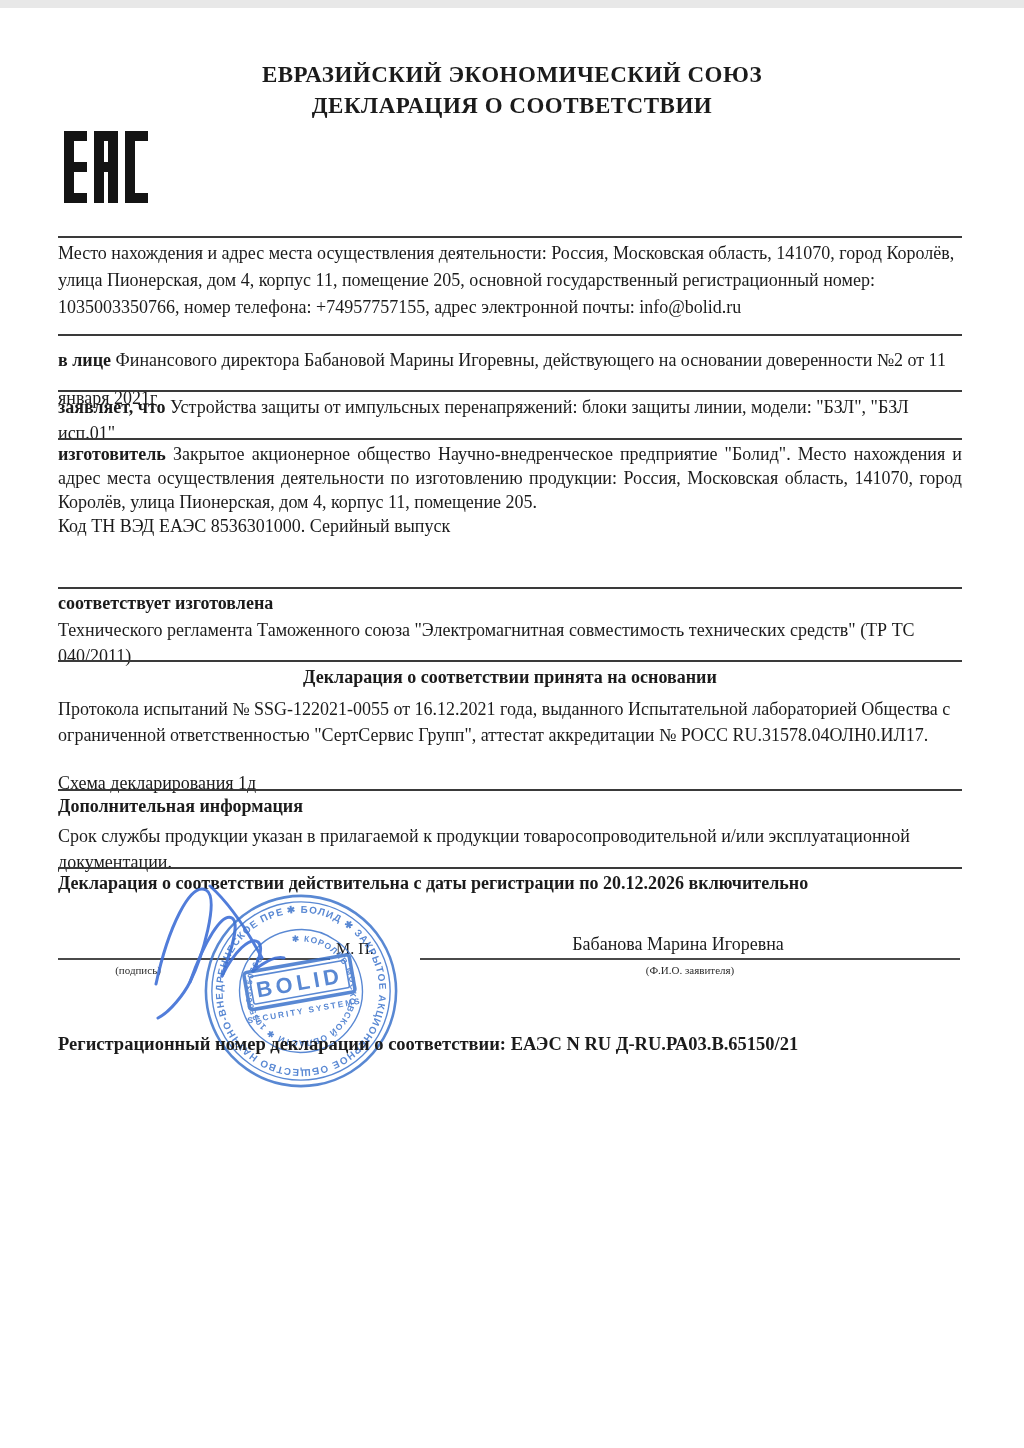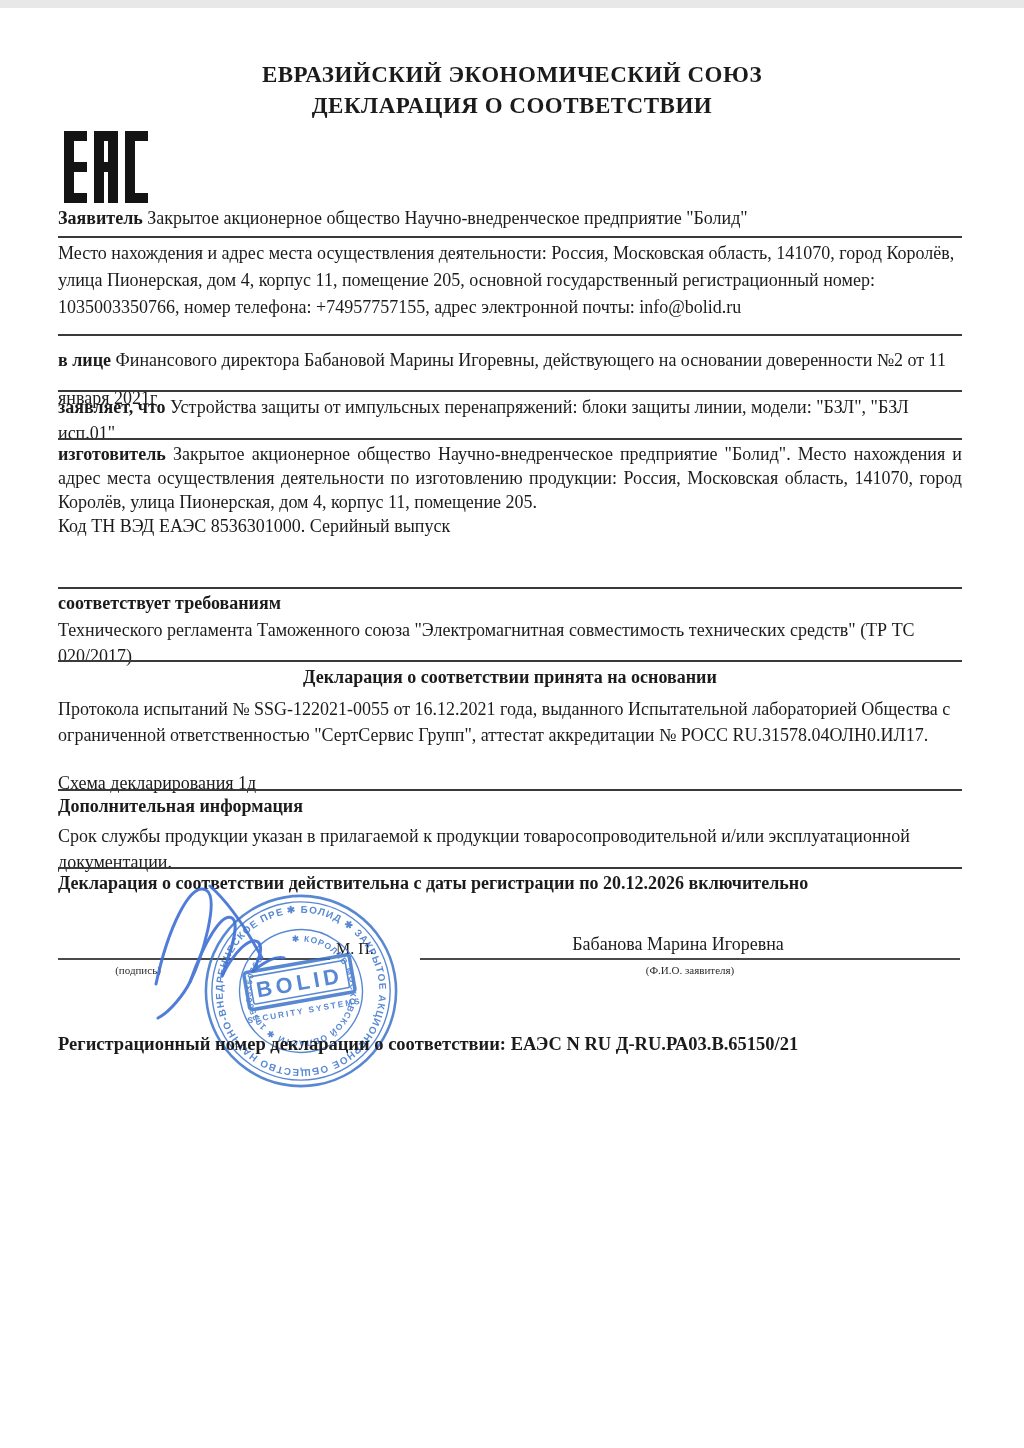--- a/index.html
+++ b/index.html
@@ -41,24 +41,20 @@
       <rect x="44" y="2" width="10" height="72"></rect>
       <rect x="30" y="2" width="24" height="10"></rect>
       <rect x="30" y="33" width="24" height="10"></rect>
 
       <rect x="61" y="2" width="10" height="72"></rect>
       <rect x="61" y="2" width="23" height="10"></rect>
       <rect x="61" y="64" width="23" height="10"></rect>
     </g>
   </svg>
 
-  <p class="abs body-text" style="top:197px;margin:0;">
-    <span class="lbl">Заявитель</span>
-    <span>Закрытое акционерное общество Научно-внедренческое предприятие "Болид"</span>
-  </p>
   <div class="abs rule" style="top:228px;"></div>
 
   <p class="abs body-text" style="top:232px;margin:0;line-height:27px;">Место нахождения и адрес места осуществления деятельности: Россия, Московская область, 141070, город Королёв, улица Пионерская, дом 4, корпус 11, помещение 205, основной государственный регистрационный номер: 1035003350766, номер телефона: +74957757155, адрес электронной почты: info@bolid.ru</p>
   <div class="abs rule" style="top:326px;"></div>
 
   <p class="abs body-text" style="top:333px;margin:0;line-height:38px;">
     <span class="lbl">в лице</span>
     <span>Финансового директора Бабановой Марины Игоревны, действующего на основании доверенности №2 от 11 января 2021г</span>
   </p>
   <div class="abs rule" style="top:382px;"></div>
@@ -71,22 +67,22 @@
 
   <div class="abs body-text" style="top:434px;line-height:24px;">
     <p class="just" style="margin:0;">
       <span class="lbl">изготовитель</span>
       <span>Закрытое акционерное общество Научно-внедренческое предприятие "Болид". Место нахождения и адрес места осуществления деятельности по изготовлению продукции: Россия, Московская область, 141070, город Королёв, улица Пионерская, дом 4, корпус 11, помещение 205.</span>
     </p>
     <p style="margin:0;">Код ТН ВЭД ЕАЭС 8536301000. Серийный выпуск</p>
   </div>
   <div class="abs rule" style="top:579px;"></div>
 
-  <div class="abs head-bold" style="top:585px;">соответствует требованиям</div>
-  <p class="abs body-text" style="top:609px;margin:0;">Технического регламента Таможенного союза "Электромагнитная совместимость технических средств" (ТР ТС 020/2017)</p>
+  <div class="abs head-bold" style="top:585px;">соответствует изготовлена</div>
+  <p class="abs body-text" style="top:609px;margin:0;">Технического регламента Таможенного союза "Электромагнитная совместимость технических средств" (ТР ТС 040/2011)</p>
   <div class="abs rule" style="top:652px;"></div>
 
   <div class="abs head-bold" style="top:659px;text-align:center;">Декларация о соответствии принята на основании</div>
   <p class="abs body-text" style="top:688px;margin:0;">Протокола испытаний № SSG-122021-0055  от 16.12.2021 года, выданного Испытательной лабораторией Общества с ограниченной ответственностью "СертСервис Групп", аттестат аккредитации № РОСС RU.31578.04ОЛН0.ИЛ17.</p>
   <p class="abs body-text" style="top:762px;margin:0;">Схема декларирования 1д</p>
   <div class="abs rule" style="top:781px;"></div>
 
   <div class="abs head-bold" style="top:788px;">Дополнительная информация</div>
   <p class="abs body-text" style="top:815px;margin:0;">Срок службы продукции указан в прилагаемой к продукции товаросопроводительной и/или эксплуатационной  документации.</p>
   <div class="abs rule" style="top:859px;"></div>

